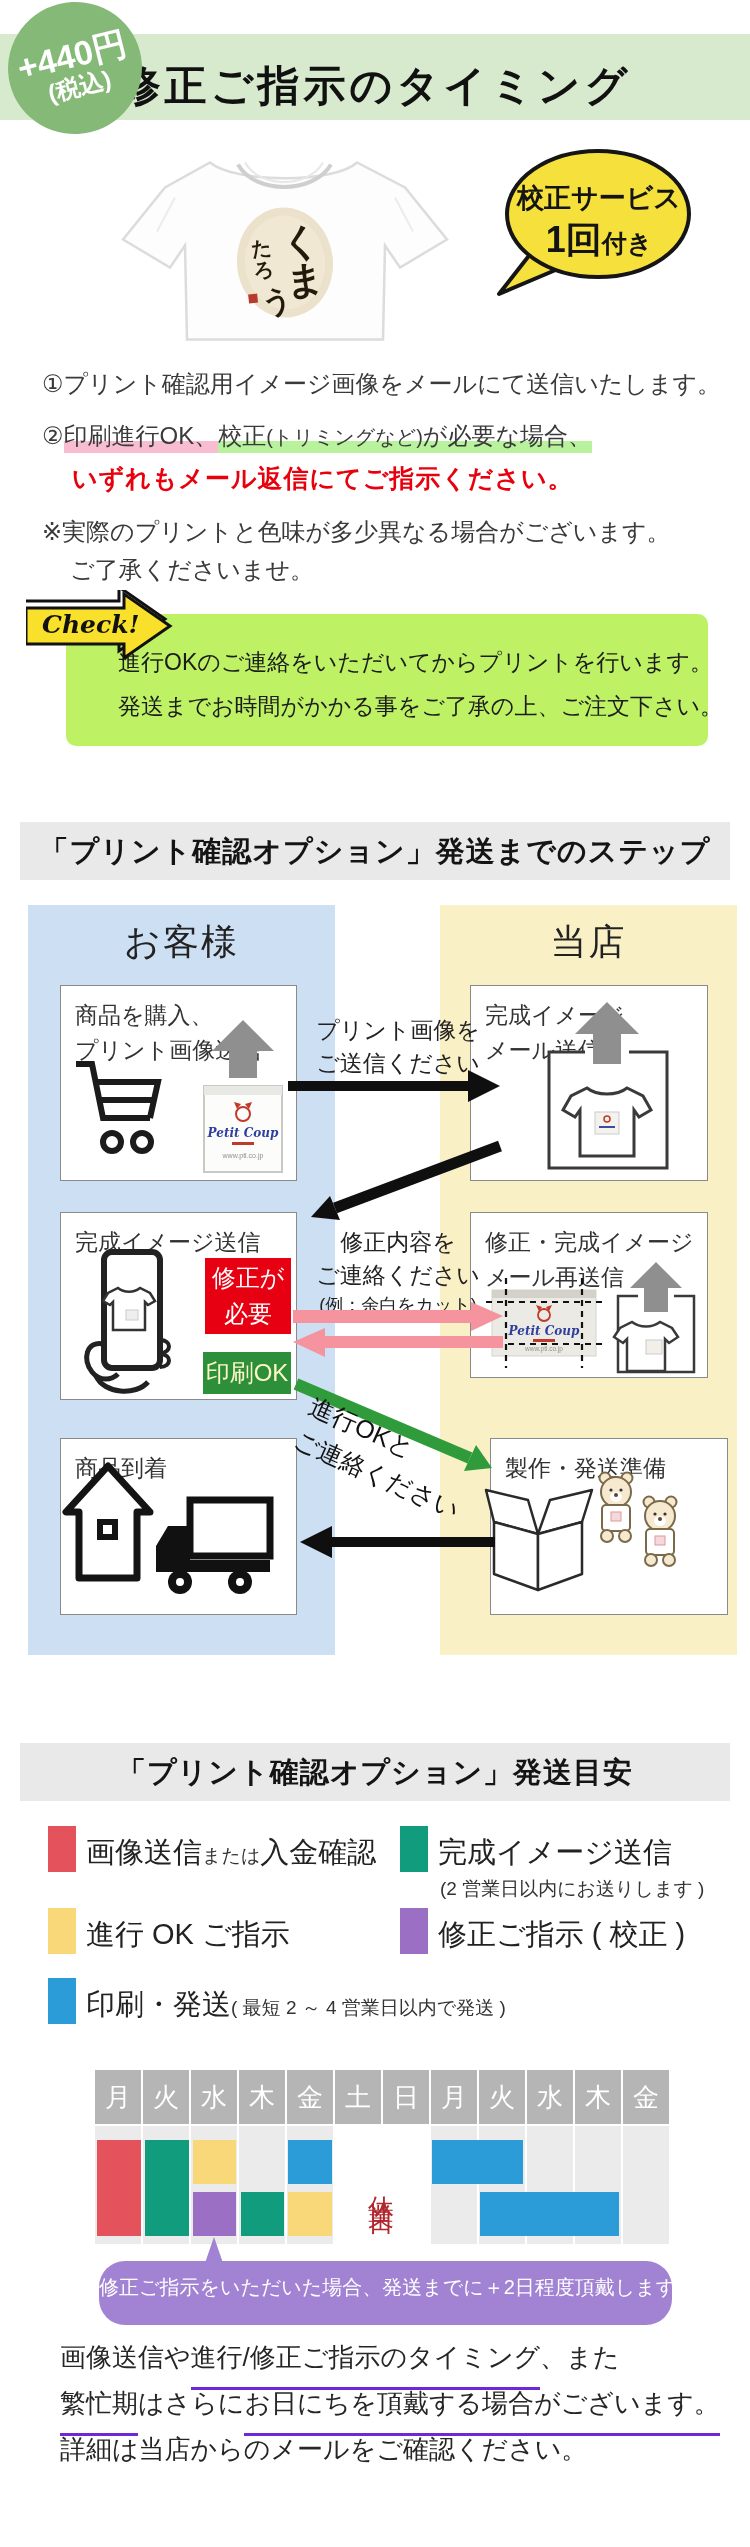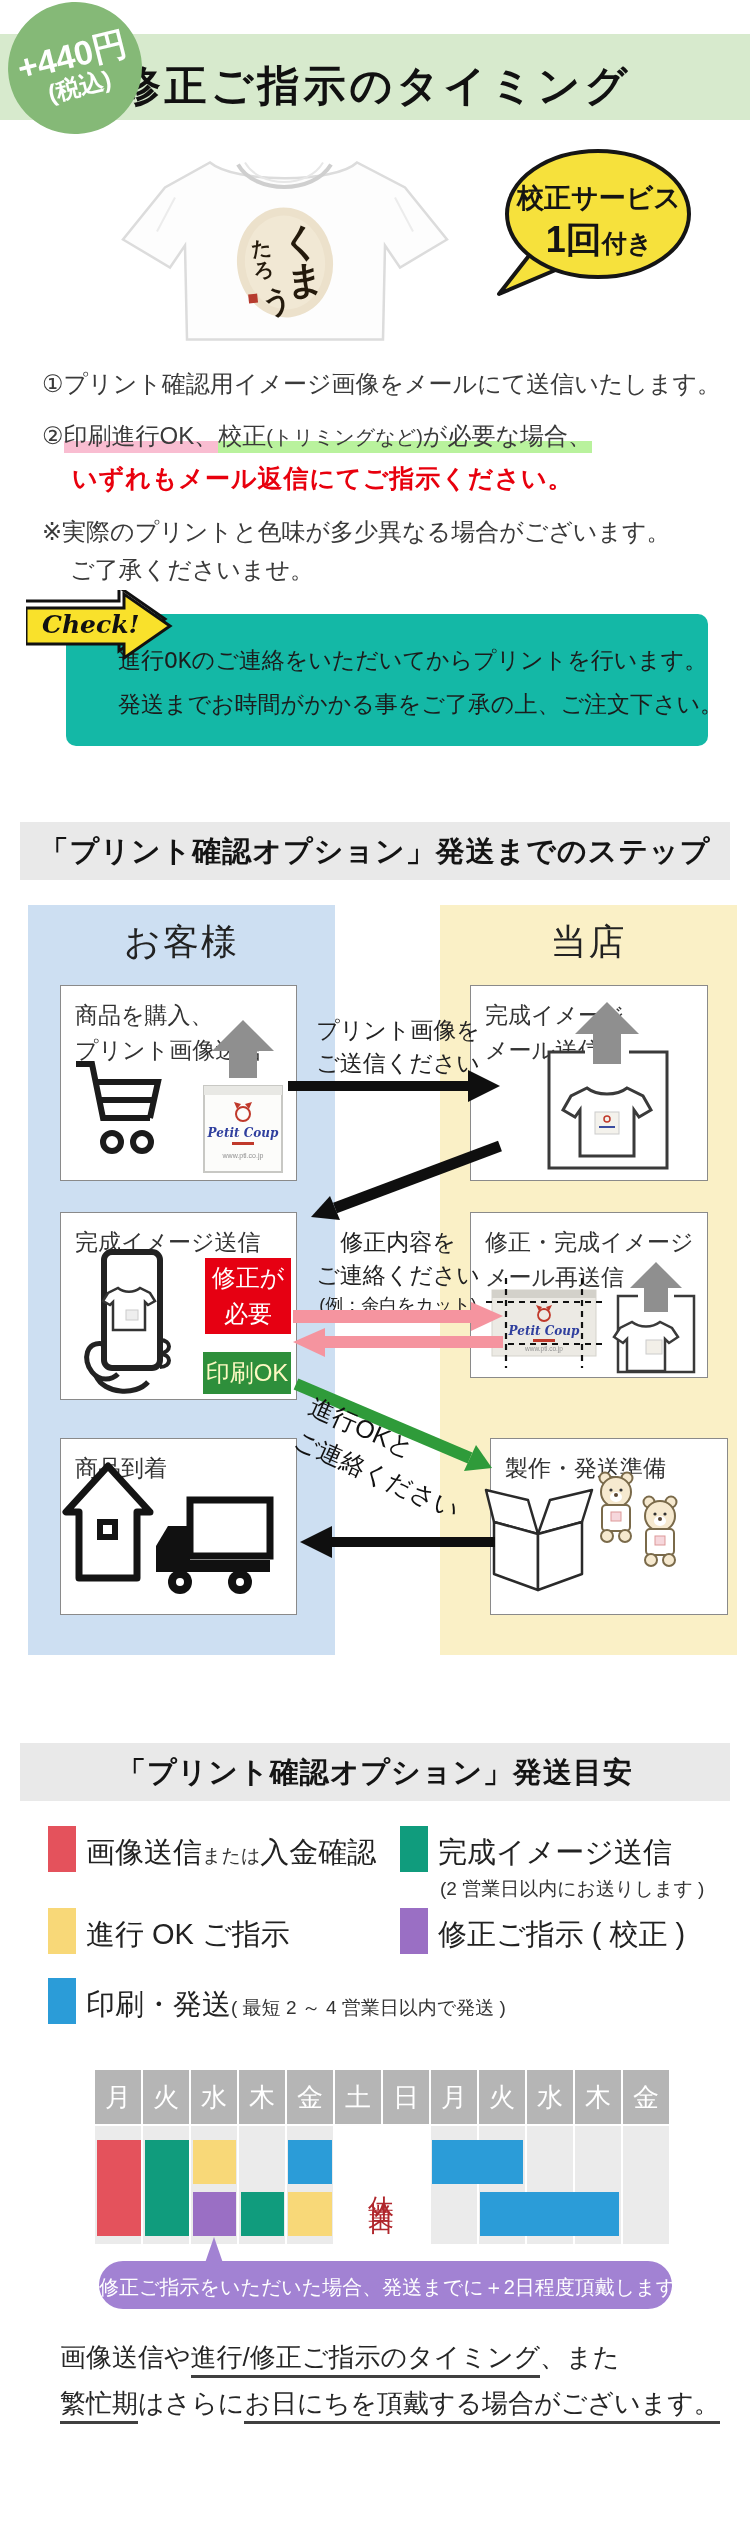--- a/index.html
+++ b/index.html
@@ -64,27 +64,27 @@
   .cal-hcell{background:#b5b5b5;color:#fff;font-size:26px;text-align:center;line-height:54px;}
   #cal-body{position:absolute;left:0;top:56px;width:574px;height:118px;display:grid;
             grid-template-columns:repeat(12,1fr);gap:2px;}
   .cal-bcell{background:#ebebeb;}
   .cal-bcell.closed{background:#fff;}
   .cal-block{position:absolute;}
   #closed-label{position:absolute;left:239px;top:64px;width:96px;height:106px;display:flex;
                 align-items:center;justify-content:center;writing-mode:vertical-rl;
                 font-size:26px;letter-spacing:8px;color:#b0262c;}
   
-  #callout{left:99px;top:2261px;width:573px;height:48px;border-radius:26px;color:#fff;
+  #callout{left:99px;top:2261px;width:573px;height:64px;border-radius:26px;color:#fff;
            font-size:20px;text-align:center;line-height:52px;white-space:nowrap;}
   #callout-tail{left:205px;top:2237px;width:0;height:0;border-left:9px solid transparent;
                 border-right:9px solid transparent;}
   
   .foot{left:60px;font-size:26px;color:#262626;white-space:nowrap;}
-  .rline{border-bottom:3px solid #404040;padding-bottom:3px;}
+  .rline{border-bottom:3px solid #6d28d9;padding-bottom:15px;}
 </style>
 </head>
 <body>
 
 <div id="page">
 
   <div class="abs" id="strip" style="background: rgb(215, 234, 205);"></div>
   <div class="abs c b" id="title">修正ご指示のタイミング</div>
   <div class="abs" id="badge" style="background: rgb(133, 185, 119);">
     <div class="l1">+440円</div>
@@ -122,21 +122,21 @@
   </div>
 
   <div class="abs intro" style="left:42px;top:368px;">①プリント確認用イメージ画像をメールにて送信いたします。</div>
   <div class="abs intro" style="left:42px;top:420px;">
     <span>②</span><span class="hl-pink">印刷進行OK、</span><span class="hl-green"><span>校正</span><span class="smalltxt">(トリミングなど)</span><span>が必要な場合、</span></span>
   </div>
   <div class="abs" id="redline">いずれもメール返信にてご指示ください。</div>
   <div class="abs intro" style="left:42px;top:516px;">※実際のプリントと色味が多少異なる場合がございます。</div>
   <div class="abs intro" style="left:70px;top:554px;">ご了承くださいませ。</div>
 
-  <div class="abs" id="warnbox" style="background: #14b8a6; font-family: Liberation Mono, monospace;">
+  <div class="abs" id="warnbox" style="background: #bef264;">
     <div class="txt">
       <div>進行OKのご連絡をいただいてからプリントを行います。</div>
       <div>発送までお時間がかかる事をご了承の上、ご注文下さい。</div>
     </div>
   </div>
   <div class="abs" id="check">
     <svg width="160" height="76" viewBox="0 0 160 76">
       <polygon points="0,18 98,18 98,4 144,36 98,68 98,54 0,54" transform="translate(-5,-7)" fill="none" stroke="#111" stroke-width="3"></polygon>
       <polygon points="0,18 98,18 98,4 144,36 98,68 98,54 0,54" stroke="#111" stroke-width="3" fill="#f9e12b"></polygon>
     </svg>
@@ -424,14 +424,15 @@
   <div class="abs" id="callout" style="background: rgb(162, 130, 211);">
     <span>修正ご指示をいただいた場合、発送までに＋2日程度頂戴します。</span>
   </div>
 
   <div class="abs foot" style="top:2340px;">
     <span>画像送信や</span><span class="rline">進行/修正ご指示のタイミング</span><span>、また</span>
   </div>
   <div class="abs foot" style="top:2386px;">
     <span class="rline">繁忙期</span><span>はさらに</span><span class="rline">お日にちを頂戴する場合がございます。</span>
   </div>
+  <div class="abs foot" style="top:2432px;">詳細は当店からのメールをご確認ください。</div>
 
 </div>
 
 </body></html>

